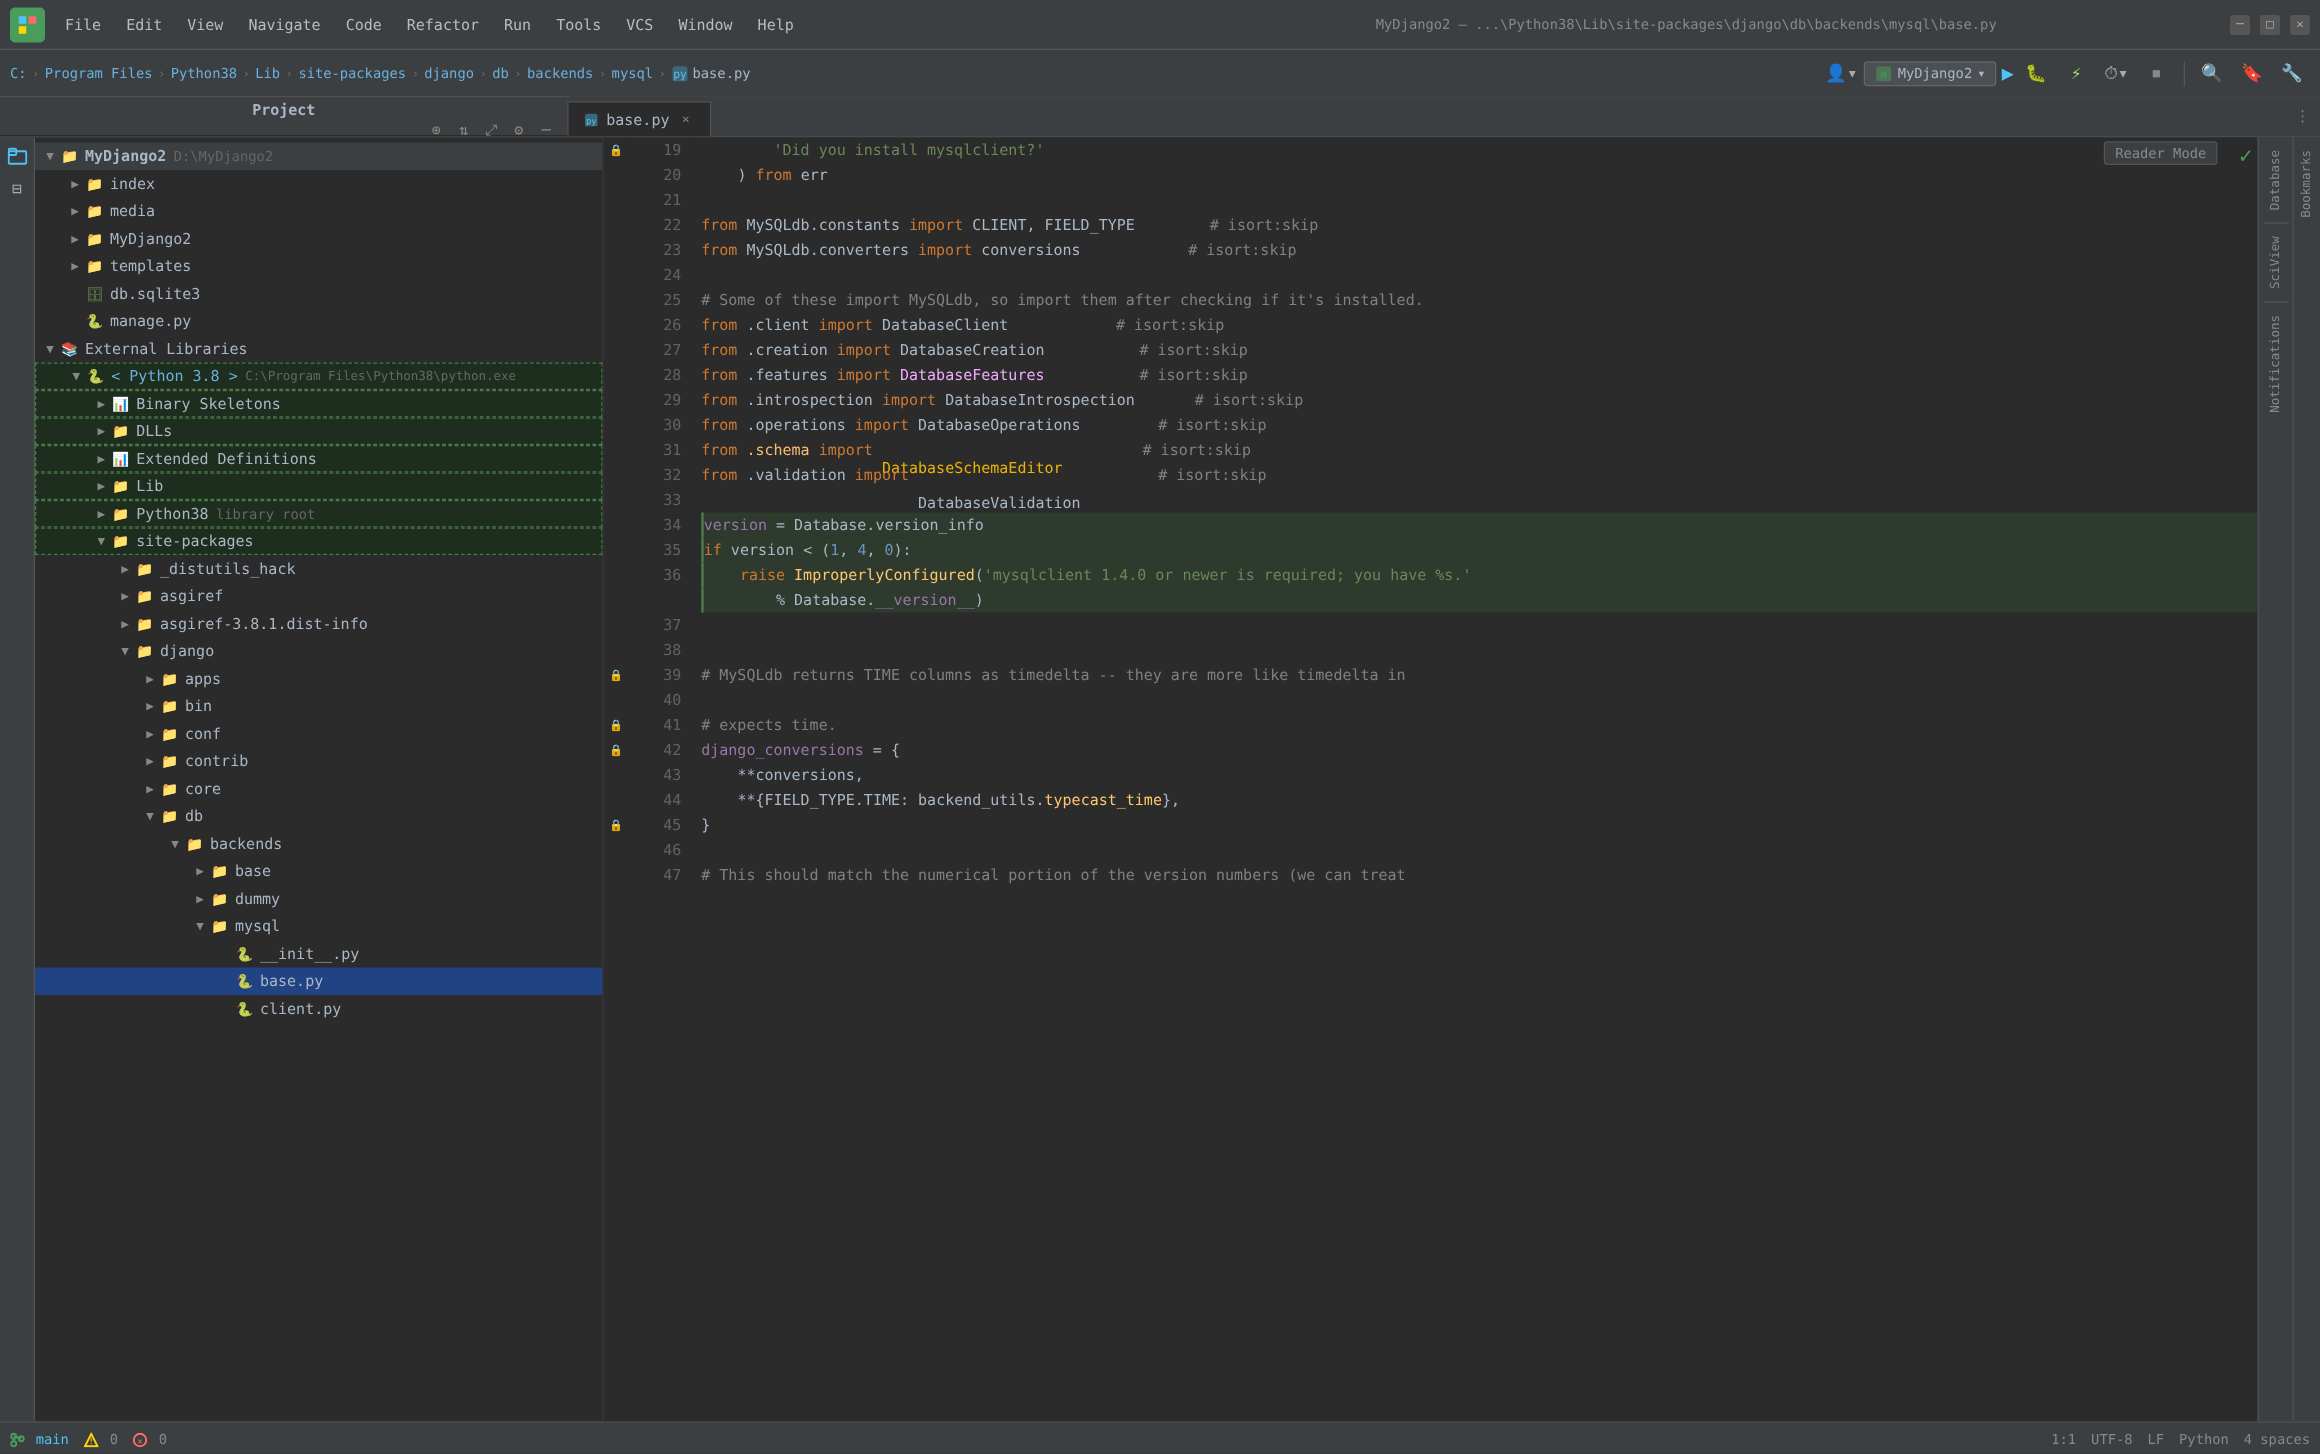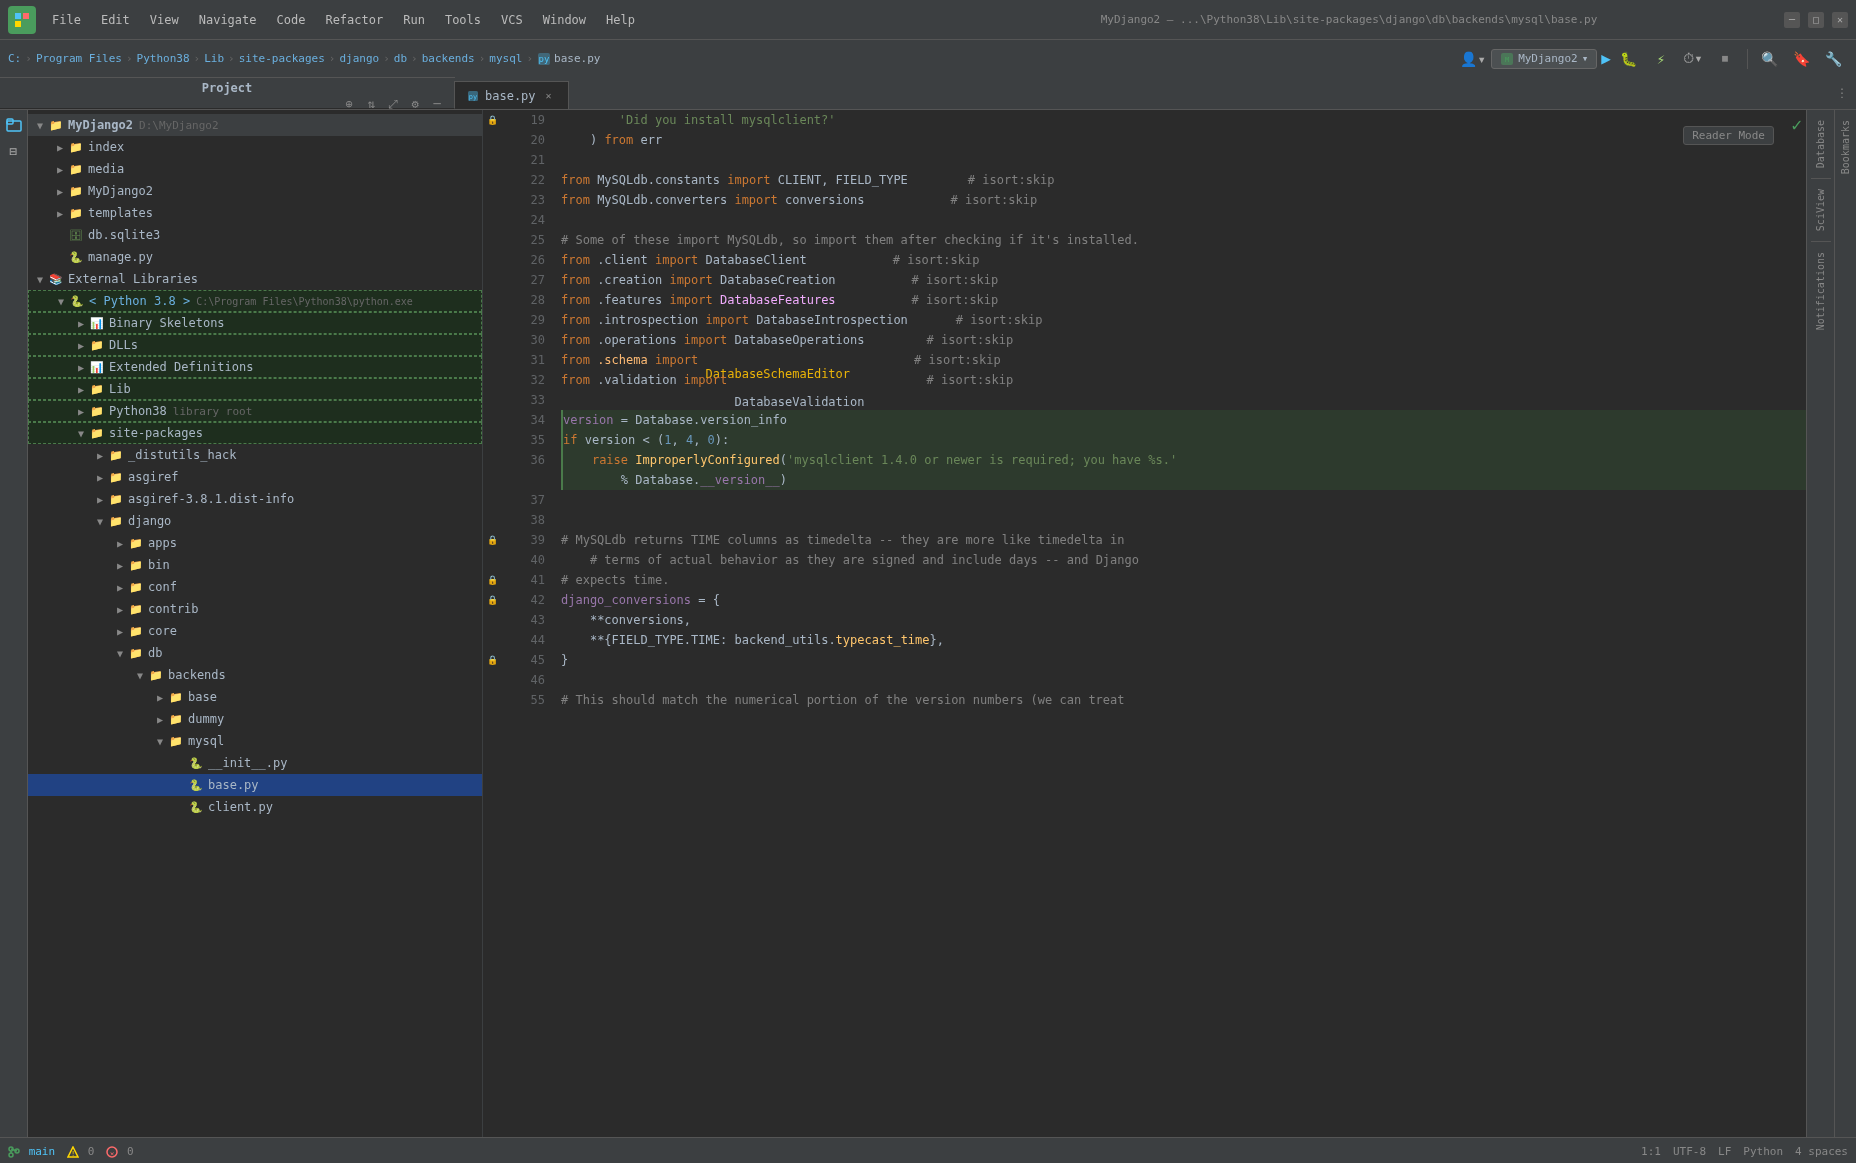--- a/index.html
+++ b/index.html
@@ -298,21 +298,21 @@
     .kw { color: #cc7832; }
     .str { color: #6a8759; }
     .comment { color: #808080; }
     .fn { color: #ffc66d; }
     .num { color: #6897bb; }
     .op { color: #a9b7c6; }
     .attr { color: #9876aa; }
 
     .reader-mode-btn {
       position: absolute;
-      top: 16px;
+      top: 3px;
       right: 32px;
       background: #3c3f41;
       border: 1px solid #555;
       color: #888;
       padding: 2px 8px;
       font-size: 11px;
       cursor: pointer;
       border-radius: 3px;
     }
 
@@ -814,21 +814,21 @@
         <div class="line-num">37</div>
         <div class="line-num">38</div>
         <div class="line-num">39</div>
         <div class="line-num">40</div>
         <div class="line-num">41</div>
         <div class="line-num">42</div>
         <div class="line-num">43</div>
         <div class="line-num">44</div>
         <div class="line-num">45</div>
         <div class="line-num">46</div>
-        <div class="line-num">55</div>
+        <div class="line-num">47</div>
       </div>
 
       <div class="code-content">
 
         <div class="code-line">
           <span class="str">&nbsp;&nbsp;&nbsp;&nbsp;&nbsp;&nbsp;&nbsp;&nbsp;'Did you install mysqlclient?'</span>
         </div>
 
         <div class="code-line">
           <span>&nbsp;&nbsp;&nbsp;&nbsp;</span><span class="op">)</span><span> </span><span class="kw">from</span><span> </span><span style="color:#a9b7c6;">err</span>
@@ -907,21 +907,21 @@
 
         <div class="code-line">&nbsp;</div>
 
         <div class="code-line">&nbsp;</div>
 
         <div class="code-line">
           <span class="comment"># MySQLdb returns TIME columns as timedelta -- they are more like timedelta in</span>
         </div>
 
         <div class="code-line">
-          <span>&nbsp;&nbsp;&nbsp;&nbsp;</span><span class="comment"># terms of actual behavior as they are signed and include days -- and Django</span>
+          <span>&nbsp;&nbsp;&nbsp;&nbsp;</span>
         </div>
 
         <div class="code-line">
           <span class="comment"># expects time.</span>
         </div>
 
         <div class="code-line">
           <span style="color:#9876aa;">django_conversions</span><span> </span><span class="op">=</span><span> </span><span class="op">{</span>
         </div>
 

